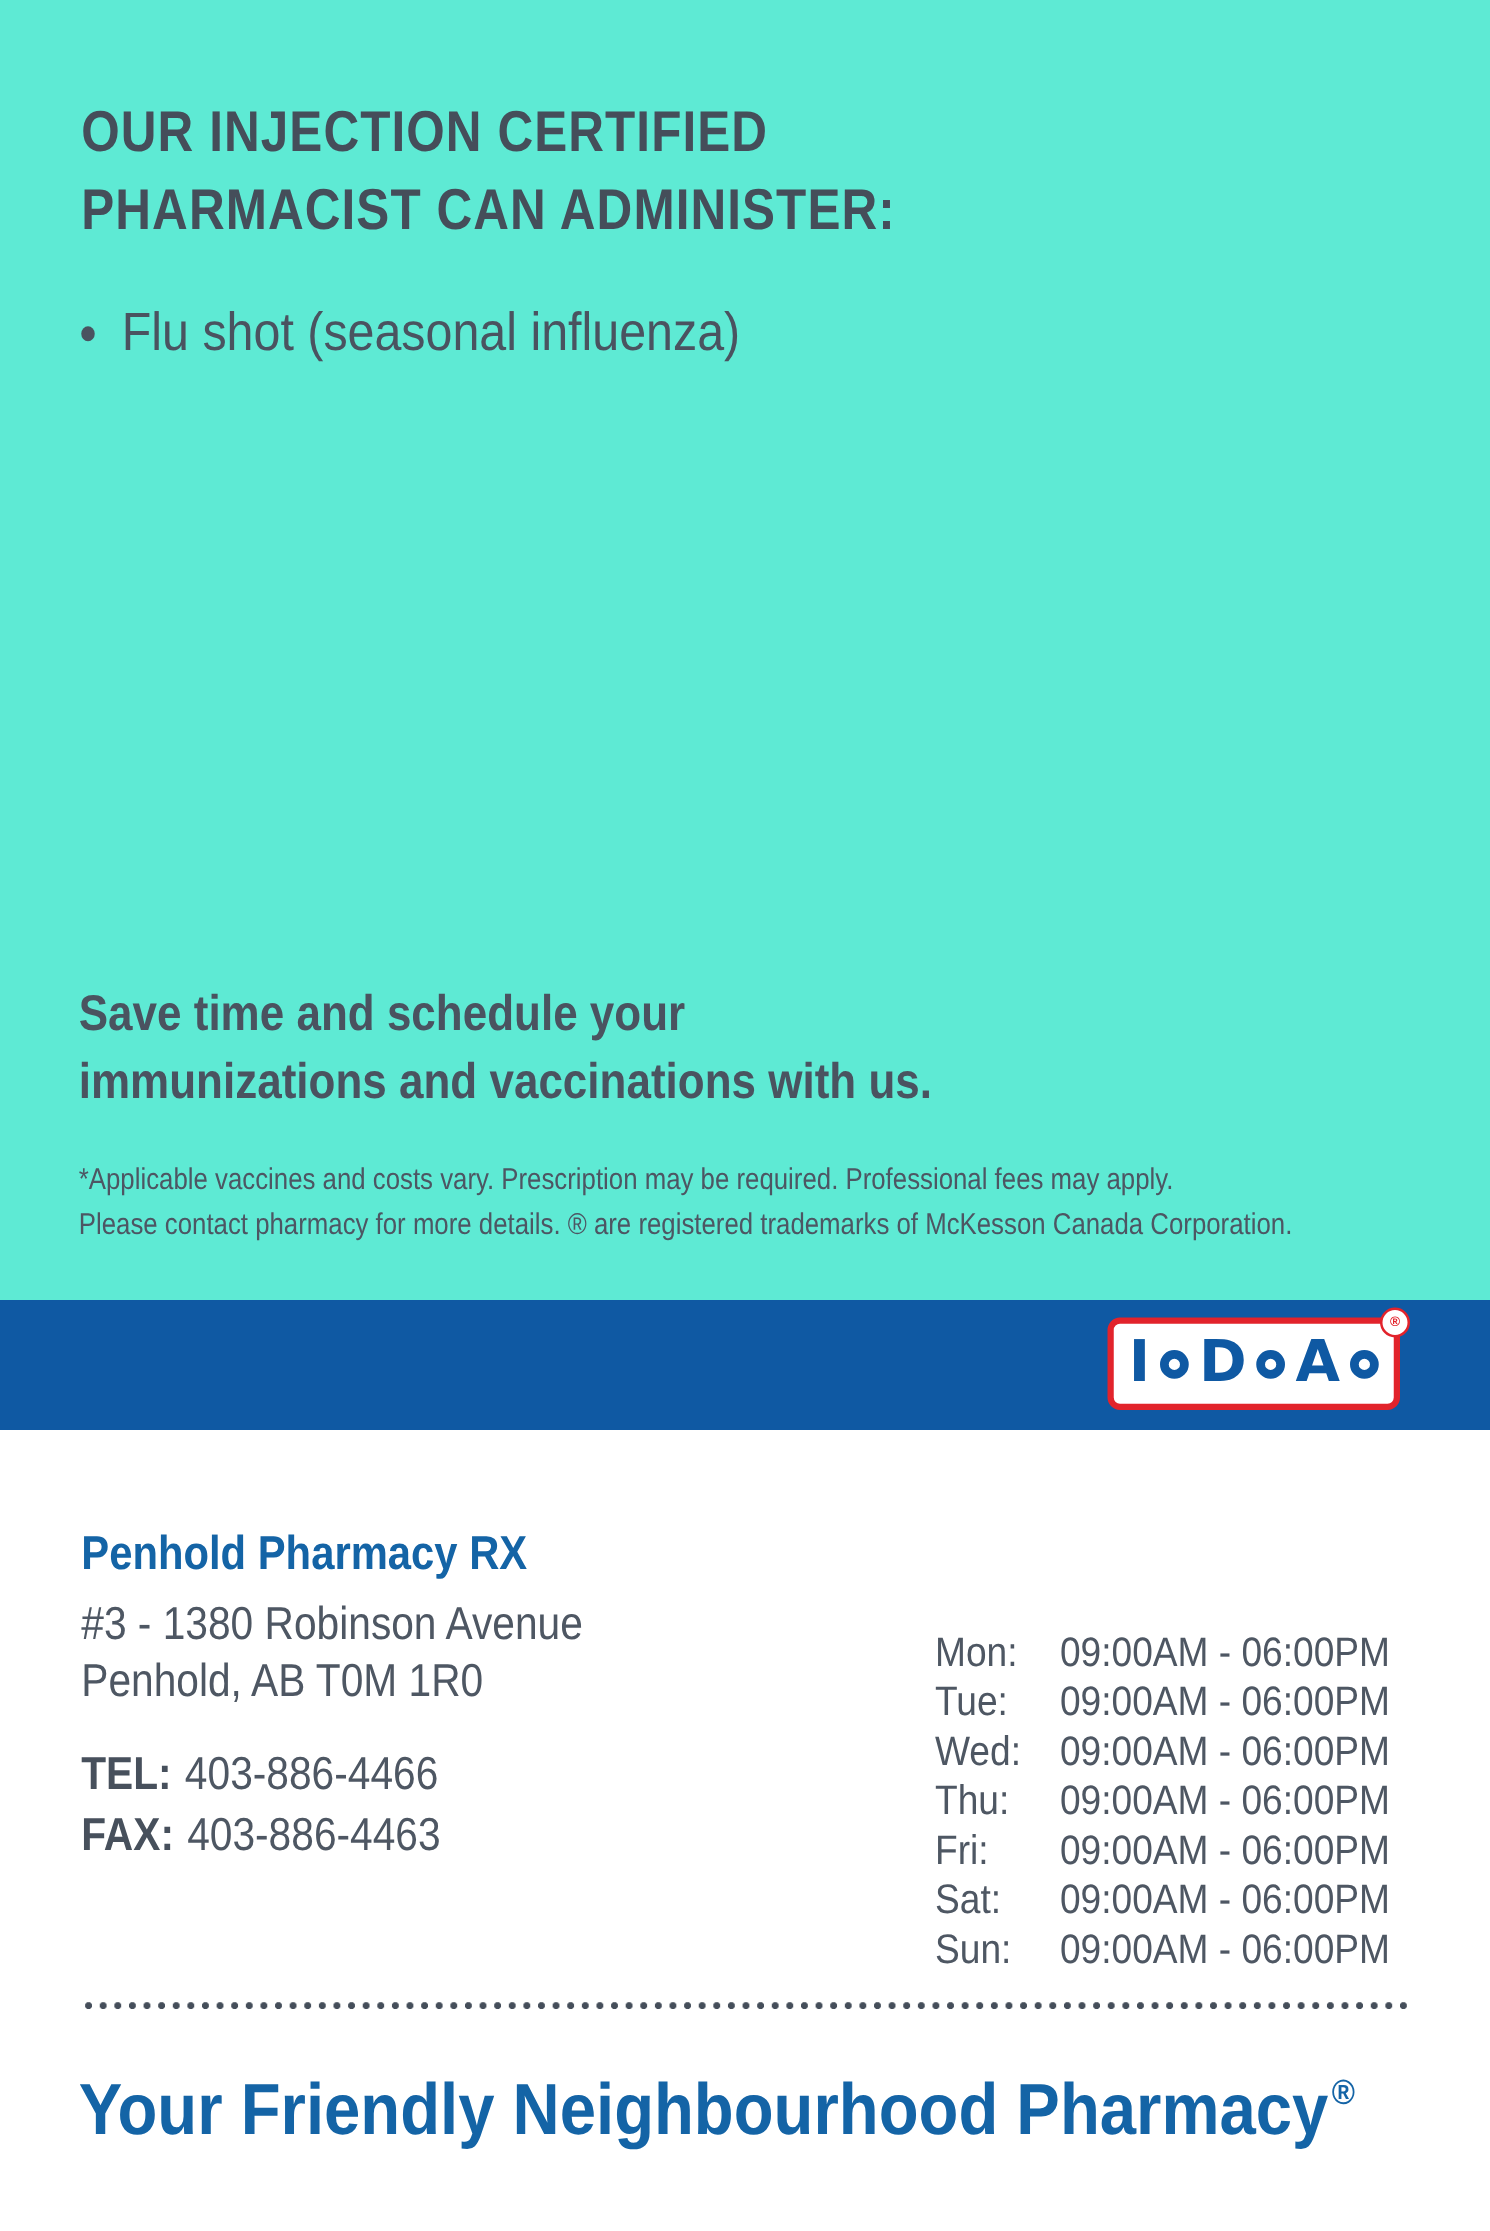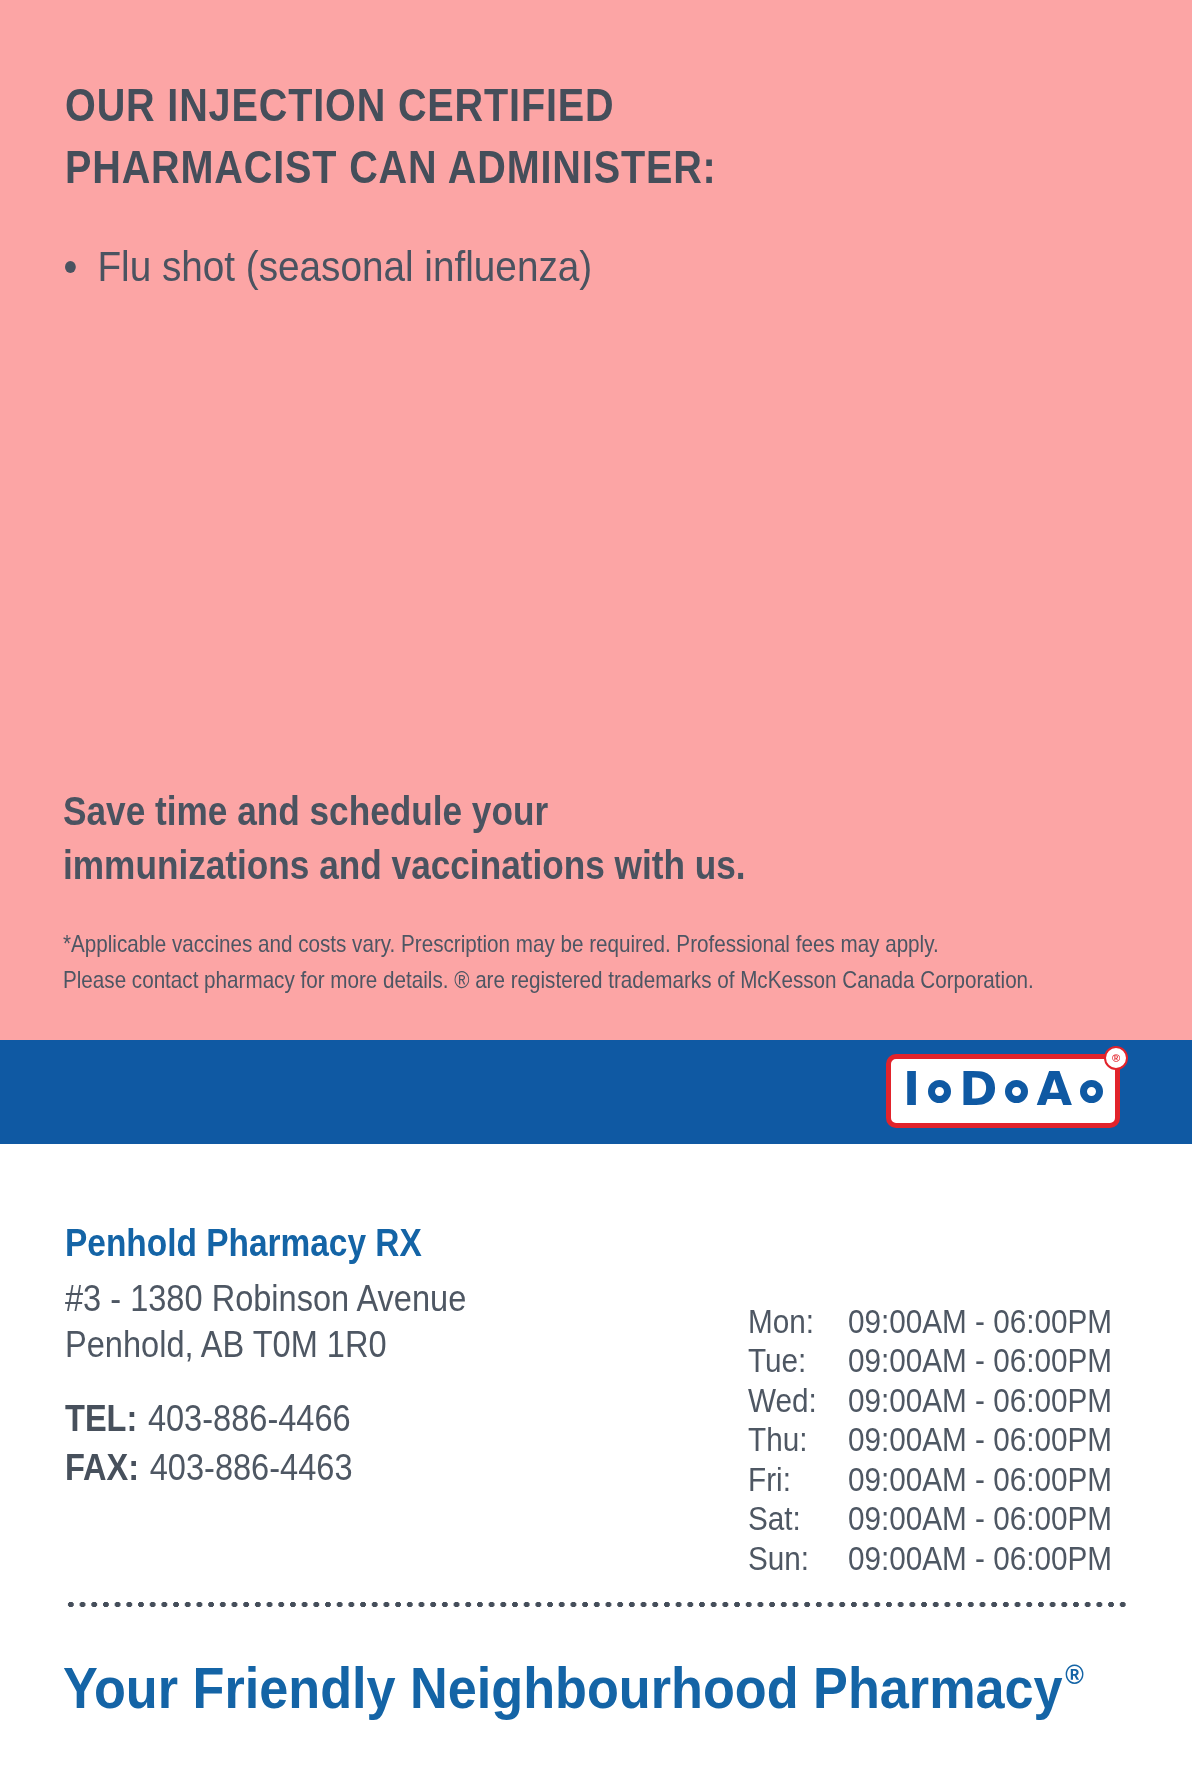--- a/index.html
+++ b/index.html
@@ -5,21 +5,21 @@
   html,body { margin:0; padding:0; background:#ffffff; }
   .page {
     position:relative; width:1192px; height:1785px;
     background:#ffffff; overflow:hidden;
     font-family:"Liberation Sans", sans-serif;
   }
 
   
   .promo {
     position:absolute; left:0; top:0; width:1192px; height:1040px;
-    background:#fca5a5;
+    background:#5eead4;
   }
   .headline {
     position:absolute; left:65px; top:74px;
     font-size:46px; line-height:62px; font-weight:bold;
     letter-spacing:1px; color:#454e5a;
     transform:scaleX(0.86); transform-origin:left top;
     white-space:nowrap;
   }
   .bullet-row {
     position:absolute; left:65px; top:242px;

